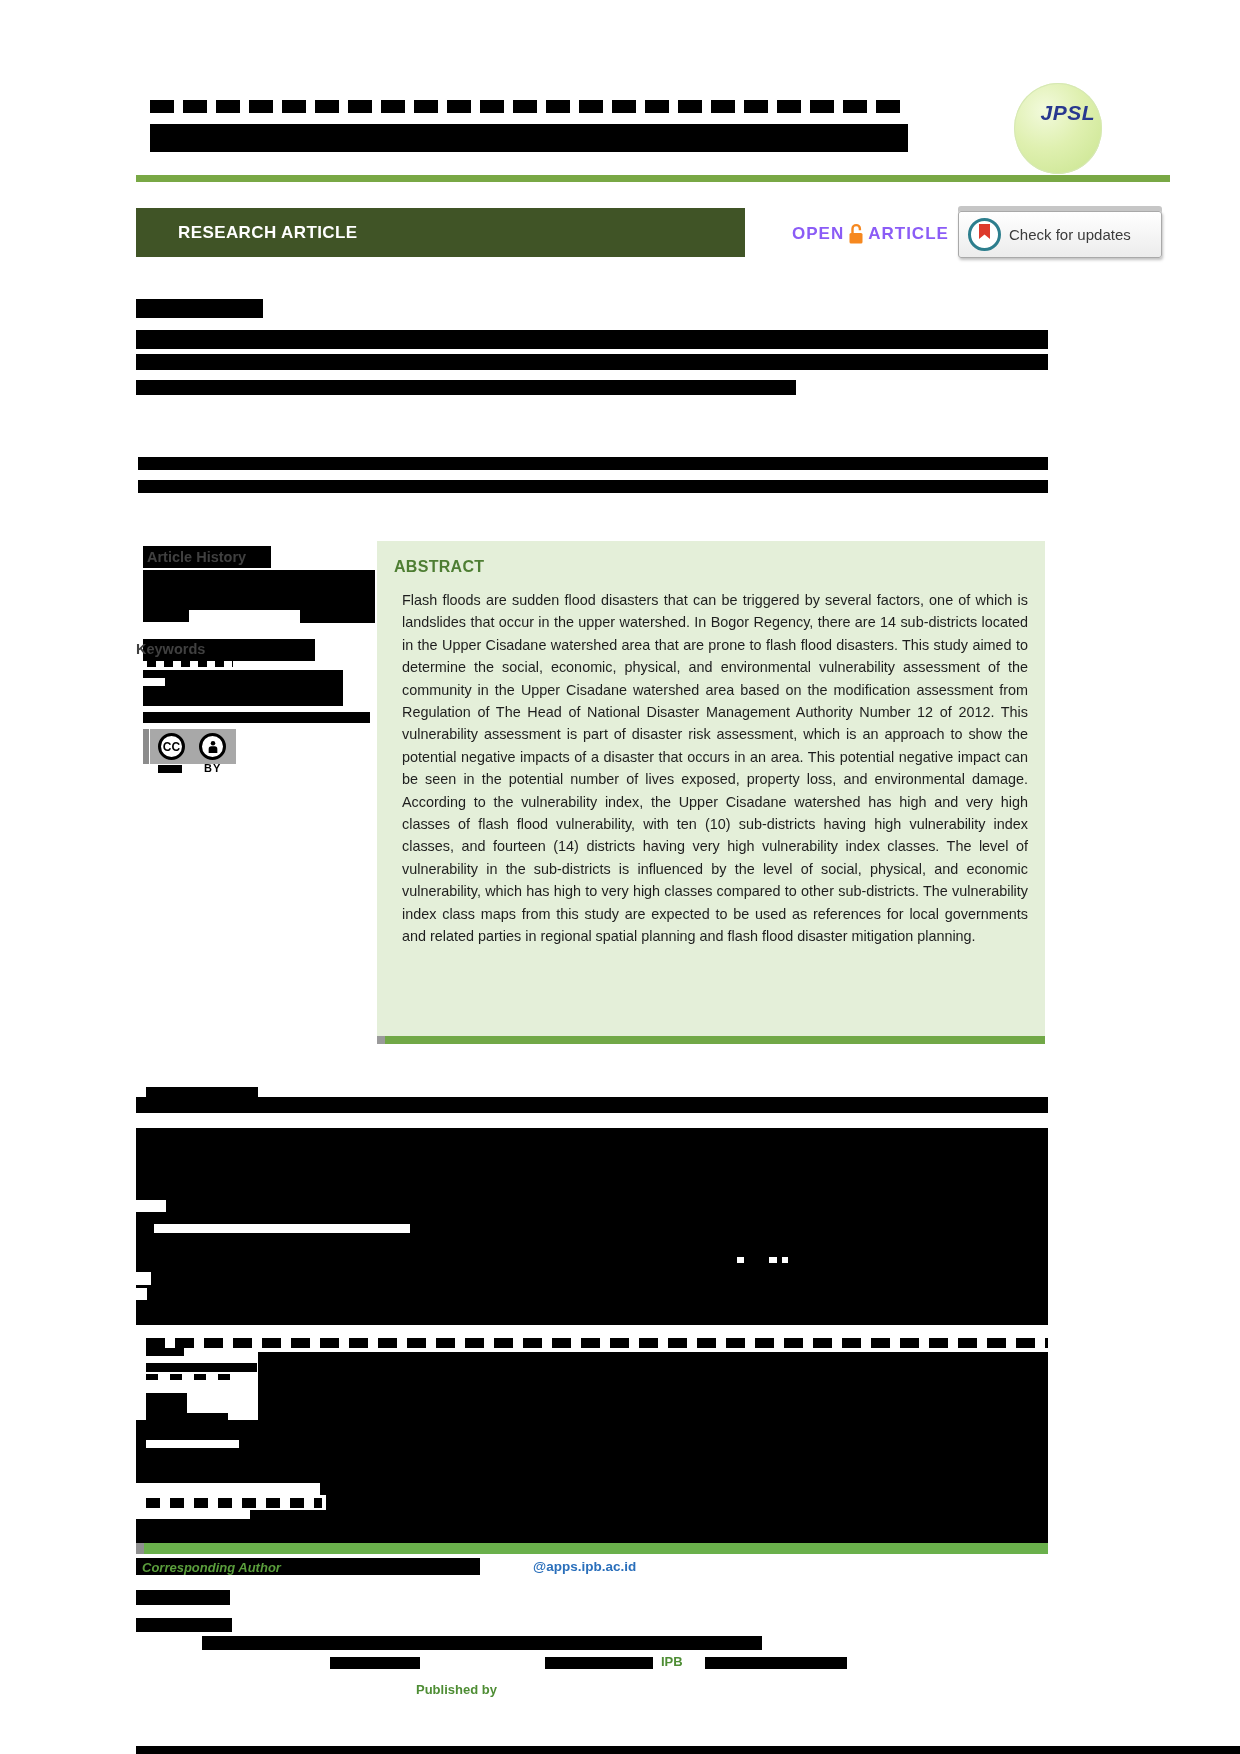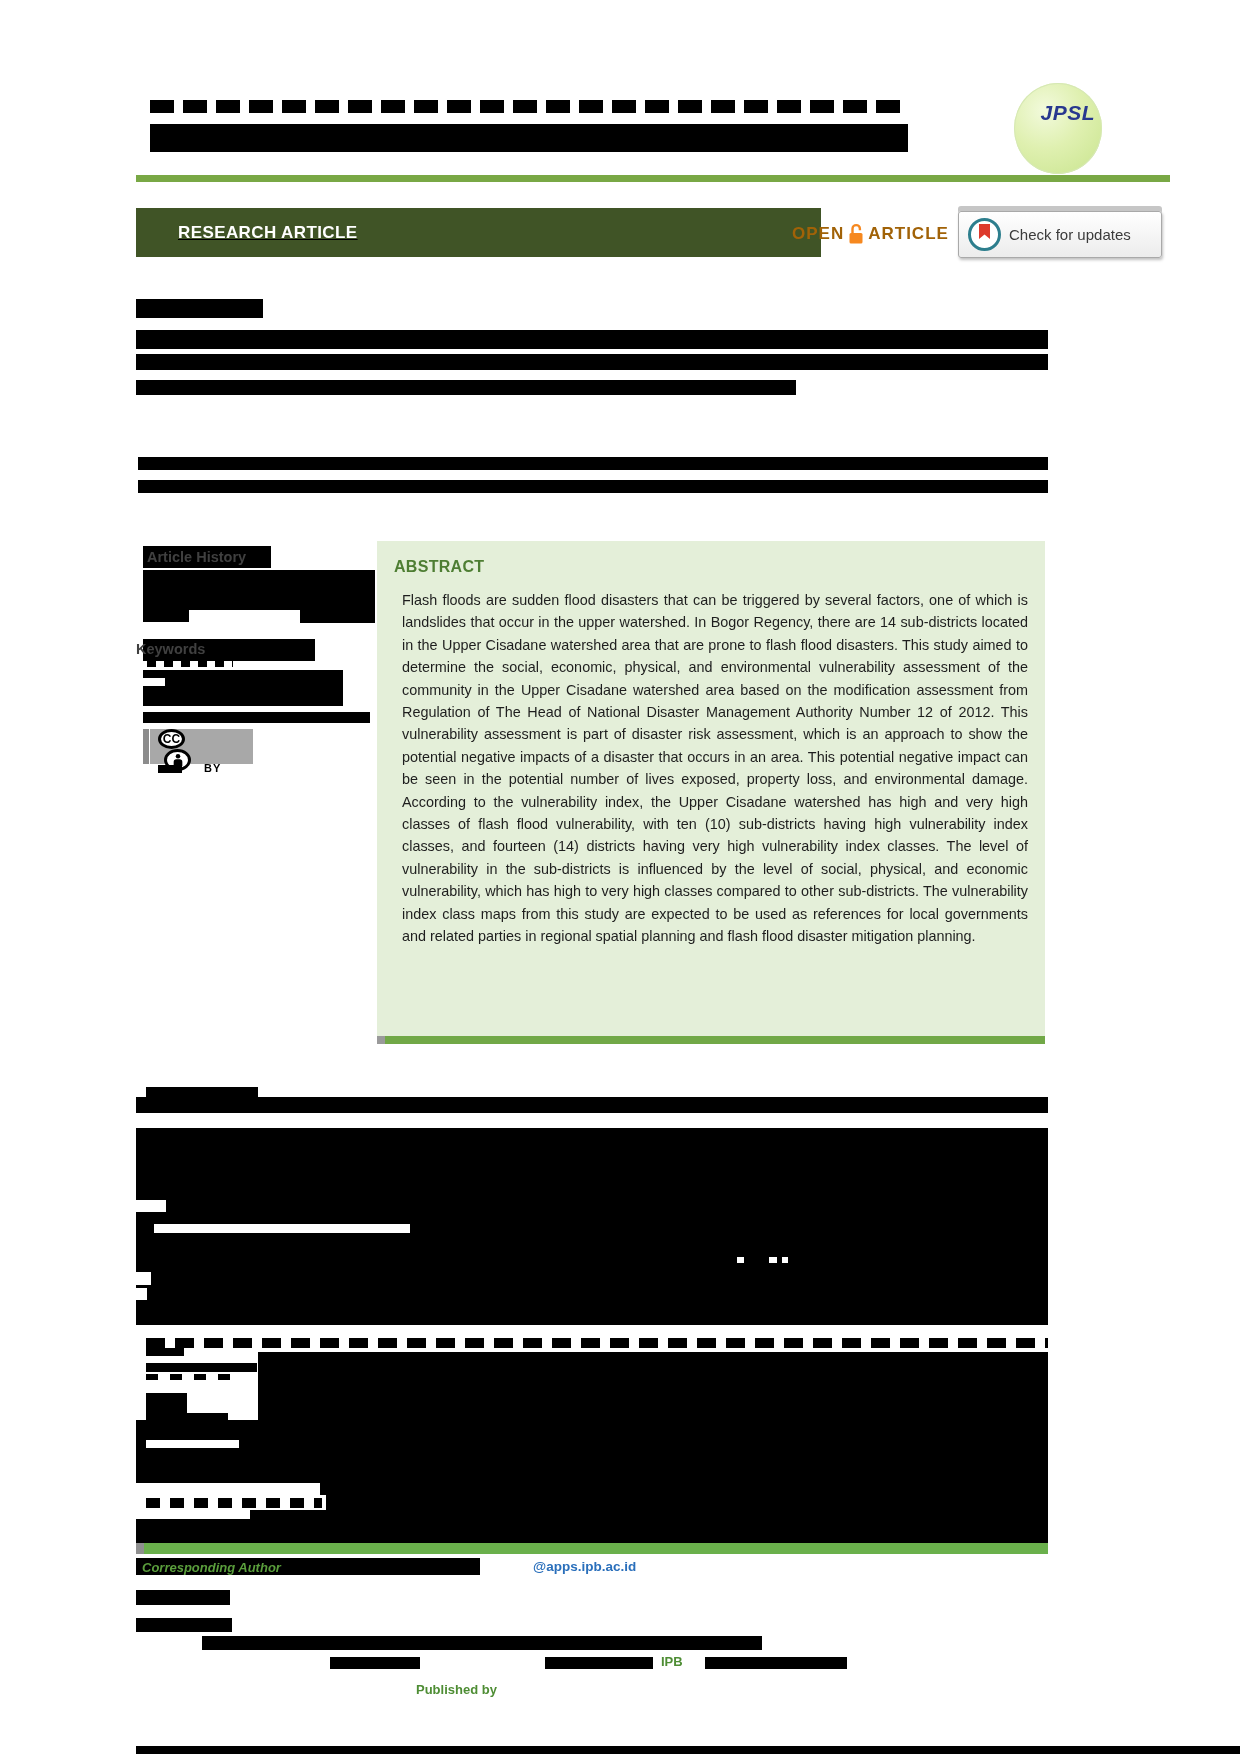--- a/index.html
+++ b/index.html
@@ -3,55 +3,55 @@
 <meta charset="utf-8">
 <style>
   html,body{margin:0;padding:0;background:#ffffff;}
   .page{position:relative;width:1240px;height:1754px;margin:0 auto;background:#fff;
         font-family:"Liberation Sans",sans-serif;overflow:hidden;}
   .rb{position:absolute;background:#000;}        
   .wn{position:absolute;background:#fff;}        
 
   
   .green-rule{position:absolute;left:136px;top:175px;width:1034px;height:7px;background:#79a845;}
-  .ra-bar{position:absolute;left:136px;top:208px;width:685px;height:49px;background:#405426;
-          display:flex;align-items:center;text-decoration:underline;}
+  .ra-bar{position:absolute;left:136px;top:208px;width:609px;height:49px;background:#405426;
+          display:flex;align-items:center;}
   .ra-bar span{color:#fff;font-weight:bold;font-size:17px;letter-spacing:.4px;margin-left:42px;}
 
   
   .jpsl{position:absolute;left:1014px;top:83px;width:88px;height:91px;border-radius:50%;
         background:radial-gradient(circle at 35% 30%,#f2fadc 0%,#dff0b0 45%,#c8e48d 100%);
         overflow:hidden;box-shadow:0 0 0 1px #d6e8b4 inset;}
   .jpsl .word{position:absolute;right:7px;top:18px;color:#28388f;font-weight:bold;
         font-style:italic;font-size:21px;letter-spacing:.5px;}
   .jpsl .sw1{position:absolute;left:-24px;top:8px;width:150px;height:90px;border-radius:50%;
         border-bottom:6px solid #2f6b1d;transform:rotate(-9deg);}
   .jpsl .sw2{position:absolute;left:-20px;top:22px;width:150px;height:96px;border-radius:50%;
         border-bottom:9px solid #f2a81d;transform:rotate(-11deg);}
 
   
   .oa{position:absolute;left:792px;top:220px;height:28px;display:flex;align-items:center;gap:4px;}
-  .oa b{color:#a16207;font-size:17px;letter-spacing:1px;}
+  .oa b{color:#8b5cf6;font-size:17px;letter-spacing:1px;}
   
   .cfu{position:absolute;left:958px;top:211px;width:202px;height:45px;background:linear-gradient(#ffffff,#ececec);
        border:1px solid #a9a9a9;border-radius:3px;display:flex;align-items:center;gap:8px;
        box-shadow:0 -5px 0 #c6c6c6, 1px 2px 3px rgba(0,0,0,.25);cursor:pointer;}
   .cfu .ring{width:27px;height:27px;border-radius:50%;border:3px solid #2d7e8d;background:#fff;
        margin-left:9px;position:relative;}
   .cfu .bm{position:absolute;left:8px;top:3px;width:11px;height:15px;background:#dd3a2c;
        clip-path:polygon(0 0,100% 0,100% 100%,50% 70%,0 100%);}
   .cfu .txt{color:#3b3b3b;font-size:15px;}
 
   
   .side-label{position:absolute;color:#404040;font-weight:bold;font-size:14.5px;}
   .dash{position:absolute;height:6px;}
 
   
-  .cc-badge{position:absolute;left:150px;top:729px;width:103px;height:35px;background:#a8a8a8;
-            display:flex;align-items:flex-start;cursor:pointer;flex-direction:column;}
+  .cc-badge{position:absolute;left:150px;top:729px;width:86px;height:35px;background:#a8a8a8;
+            display:flex;align-items:center;cursor:pointer;}
   .cc-strip{position:absolute;left:143px;top:729px;width:6px;height:35px;background:#8c8c8c;}
   .cc-circ{width:27px;height:27px;border-radius:50%;background:#fff;border:3px solid #000;
            display:flex;align-items:center;justify-content:center;box-sizing:border-box;}
   .cc-circ.c1{margin-left:8px;}
   .cc-circ.c2{margin-left:14px;}
   .cc-circ span{font-weight:bold;font-size:12px;color:#000;}
   .by-txt{position:absolute;left:204px;top:762px;font-size:11px;font-weight:bold;color:#000;letter-spacing:1px;}
 
   
   .abstract-box{position:absolute;left:377px;top:541px;width:668px;height:495px;background:#e4efd9;

